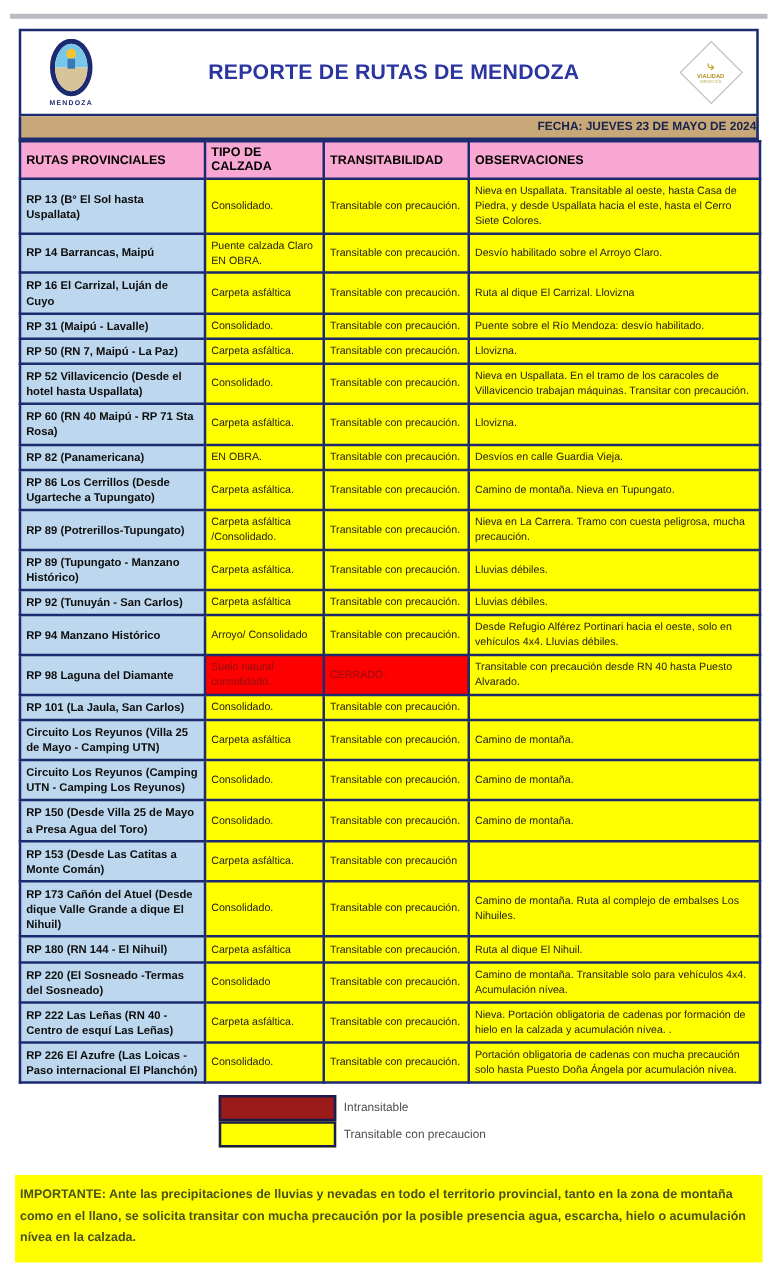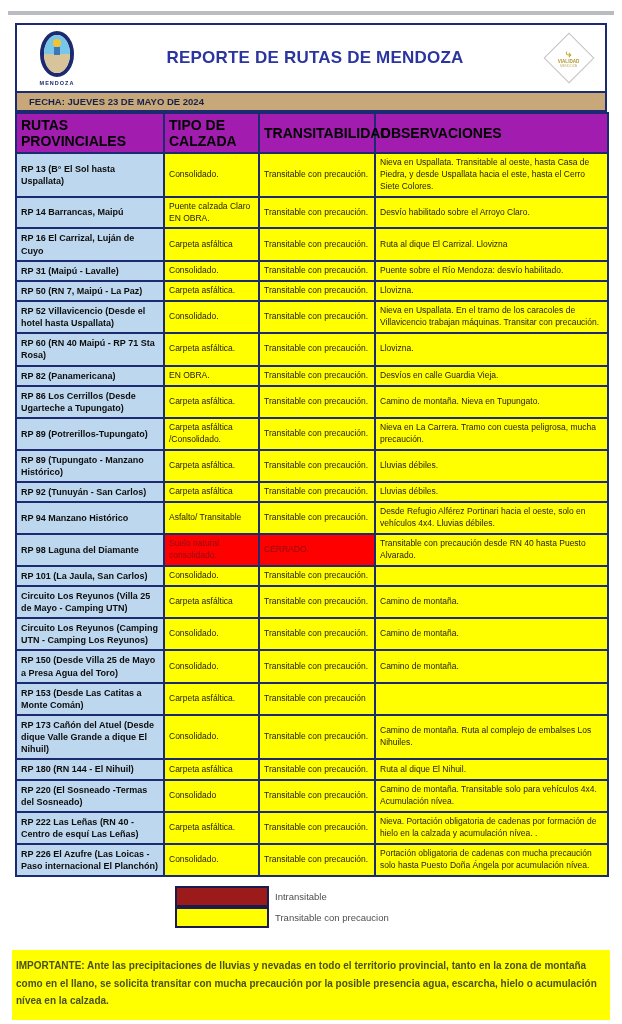--- a/index.html
+++ b/index.html
@@ -30,27 +30,27 @@
     display:flex; align-items:center; justify-content:center; background:#fff;
   }
   .diamond-inner{ transform:rotate(-45deg); text-align:center; line-height:1; }
   .vialidad-glyph{ color:#c9a227; font-size:10px; font-weight:bold; display:block;}
   .vialidad-line1{ font-size:4.6px; font-weight:bold; color:#b5952c; display:block; margin-top:1px;}
   .vialidad-line2{ font-size:3.4px; color:#c5b06a; display:block;}
 
   
   .date-banner{
     border:2px solid var(--navy); border-top:none; background:var(--tan);
-    text-align:left; font-size:9.5px; font-weight:bold; color:#15214d; padding:3px 12px;
+    text-align:right; font-size:9.5px; font-weight:bold; color:#15214d; padding:3px 0;
   }
 
   
   table{ border-collapse:collapse; width:592px; table-layout:fixed; }
   th,td{ border:2px solid var(--navy); vertical-align:middle; padding:3px 4px; text-align:left; }
-  th{ background:#a21caf; color:#000; font-size:14px; font-weight:bold; padding:3px 4px;}
+  th{ background:#f9a8d4; color:#000; font-size:10px; font-weight:bold; padding:3px 4px;}
   td.route{ background:var(--lightblue); font-weight:bold; color:#0d0d0d; font-size:9px; line-height:1.35;}
   td.surface, td.status, td.obs{ background:var(--yellow); color:#262014; font-size:8.5px; line-height:1.4;}
   td.closed{ background:var(--red); color:#8b1111; }
 
   
   .legend{ margin:9px 0 0 160px; }
   .legend-row{ display:flex; align-items:center; height:21px; }
   .legend-swatch{ width:94px; height:21px; border:2.5px solid #1b1b4d; margin-right:6px; }
   .legend-label{ font-size:9.5px; color:#4e4e4e; }
 
@@ -175,21 +175,21 @@
           <td class="obs">Lluvias débiles.</td>
         </tr>
         <tr>
           <td class="route">RP 92 (Tunuyán - San Carlos)</td>
           <td class="surface">Carpeta asfáltica</td>
           <td class="status">Transitable con precaución.</td>
           <td class="obs">Lluvias débiles.</td>
         </tr>
         <tr>
           <td class="route">RP 94 Manzano Histórico</td>
-          <td class="surface">Asfalto/ Transitable</td>
+          <td class="surface">Arroyo/ Consolidado</td>
           <td class="status">Transitable con precaución.</td>
           <td class="obs">Desde Refugio Alférez Portinari hacia el oeste, solo en vehículos 4x4. Lluvias débiles.</td>
         </tr>
         <tr>
           <td class="route">RP 98 Laguna del Diamante</td>
           <td class="surface closed">Suelo natural consolidado.</td>
           <td class="status closed">CERRADO.</td>
           <td class="obs">Transitable con precaución desde RN 40 hasta Puesto Alvarado.</td>
         </tr>
         <tr>

